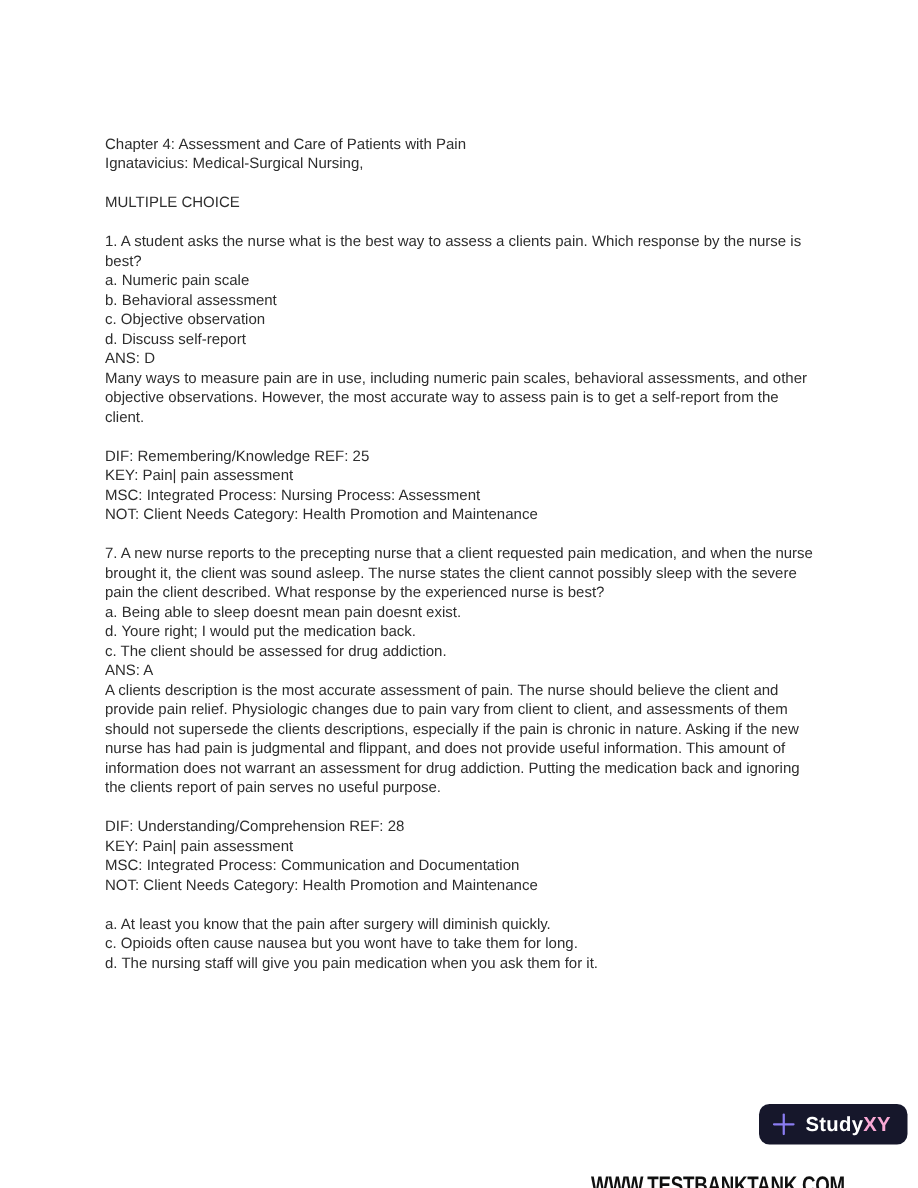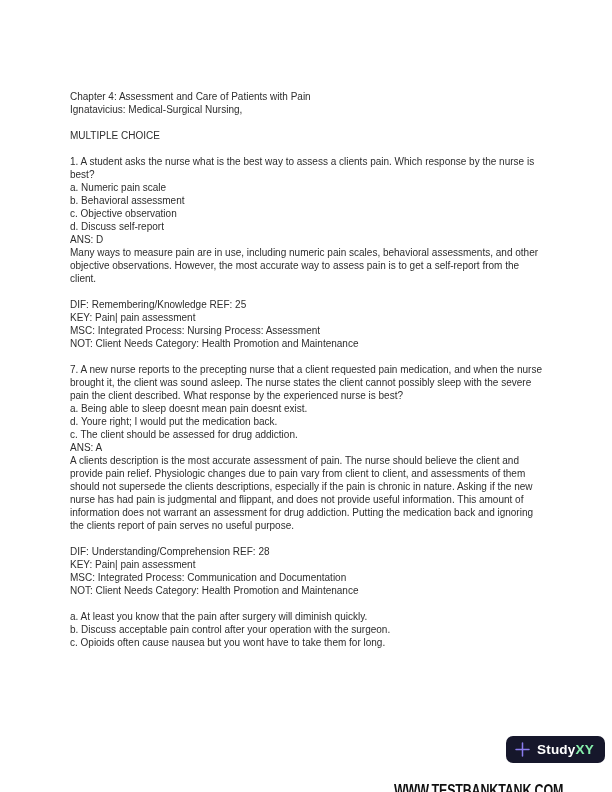--- a/index.html
+++ b/index.html
@@ -36,21 +36,21 @@
     background: #16172b;
     border-radius: 7px;
   }
   .badge .brand {
     font-size: 13.5px;
     font-weight: bold;
     color: #ffffff;
     letter-spacing: 0.2px;
     white-space: nowrap;
   }
-  .badge .xy { color: #86efac; }
+  .badge .xy { color: #f9a8d4; }
   .plus-icon { display: block; }
   .site {
     position: absolute;
     left: 394px;
     top: 760px;
     font-size: 16px;
     font-weight: bold;
     color: #101010;
     letter-spacing: -0.2px;
     transform: scaleX(0.78);
@@ -102,22 +102,22 @@
 
     <div class="block">
       <div class="line">DIF: Understanding/Comprehension REF: 28</div>
       <div class="line">KEY: Pain| pain assessment</div>
       <div class="line">MSC: Integrated Process: Communication and Documentation</div>
       <div class="line">NOT: Client Needs Category: Health Promotion and Maintenance</div>
     </div>
 
     <div class="block">
       <div class="line">a. At least you know that the pain after surgery will diminish quickly.</div>
-      <div class="line">b. Discuss acceptable pain control after your operation with the surgeon.</div>
       <div class="line">c. Opioids often cause nausea but you wont have to take them for long.</div>
+      <div class="line">d. The nursing staff will give you pain medication when you ask them for it.</div>
     </div>
 
   </div>
 
   <div class="badge">
     <svg class="plus-icon" width="15" height="15" viewBox="0 0 15 15">
       <line x1="7.5" y1="1" x2="7.5" y2="14" stroke="#8a7cf0" stroke-width="1.5" stroke-linecap="round"></line>
       <line x1="1" y1="7.5" x2="14" y2="7.5" stroke="#8a7cf0" stroke-width="1.5" stroke-linecap="round"></line>
     </svg>
     <span class="brand"><span>Study</span><span class="xy">XY</span></span>

